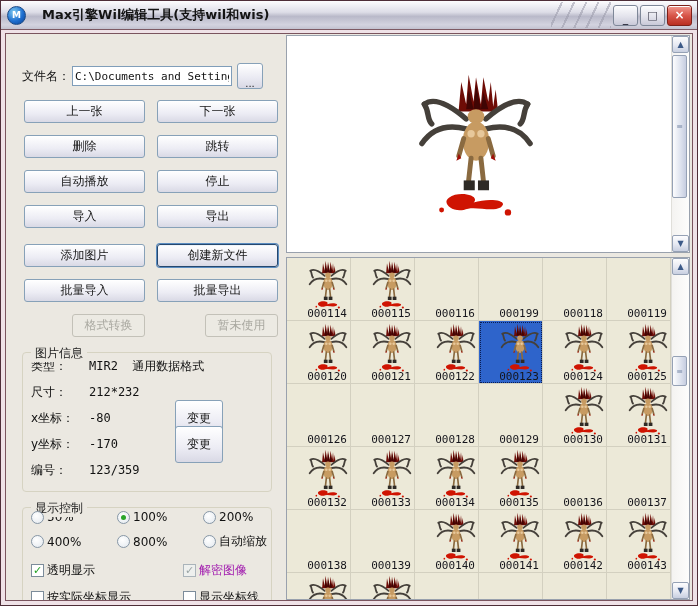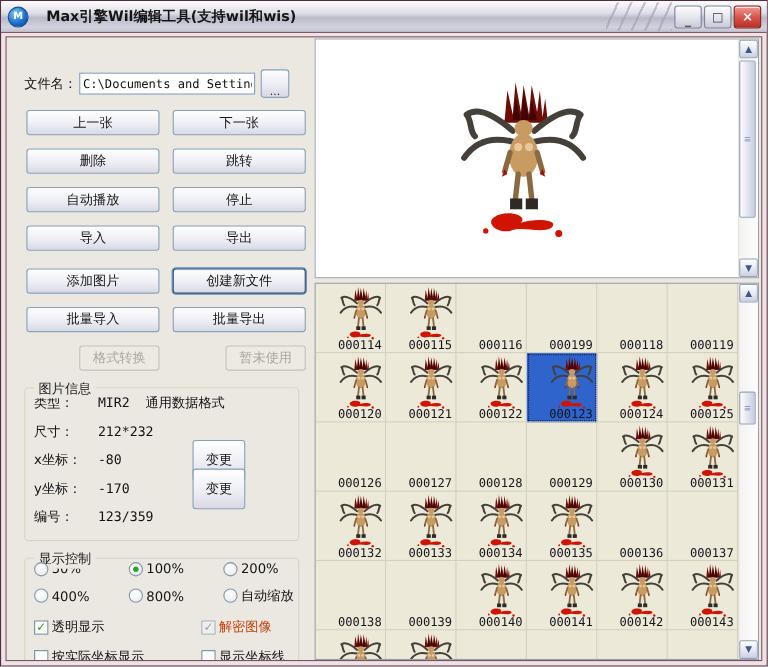--- a/index.html
+++ b/index.html
@@ -47,21 +47,21 @@
     margin:15px 12px 0 4px;padding:0 8px 8px;}
   .groupbox .gb-title{position:absolute;top:-8px;left:8px;background:#ebe8e1;padding:0 4px;color:#1d1d1d;}
   .info-row{display:flex;align-items:center;height:26px;}
   .info-label{flex:0 0 58px;color:#111;}
   .info-value{font-family:"DejaVu Sans Mono",monospace;font-size:12px;color:#111;flex:0 0 86px;white-space:pre;}
   .change-btn{width:48px;height:37px;box-sizing:border-box;border:1px solid #87a1b8;border-radius:3px;
     background:linear-gradient(#ffffff,#ececf4 60%,#d9d9e5);font-size:12px;color:#151515;}
   
   .radio-grid{display:grid;grid-template-columns:86px 86px auto;row-gap:9px;margin-top:2px;}
   .rc-item{display:flex;align-items:center;color:#111;white-space:nowrap;}
-  .rc-item.disabled{color:#c2410c;}
+  .rc-item.disabled{color:#a21caf;}
   .radio{width:13px;height:13px;box-sizing:border-box;border-radius:50%;border:1px solid #8797a6;
     background:radial-gradient(circle at 40% 35%,#fff,#e2e8ee);margin-right:3px;position:relative;flex:0 0 13px;}
   .radio.checked::after{content:"";position:absolute;left:3px;top:3px;width:5px;height:5px;
     border-radius:50%;background:#2aa52a;}
   .checkbox{width:13px;height:13px;box-sizing:border-box;border:1px solid #7c8c9a;background:#fff;
     margin-right:3px;position:relative;flex:0 0 13px;font-size:11px;line-height:11px;text-align:center;
     color:#21a121;font-weight:bold;}
   .checkbox.checked::after{content:"✓";}
   .rc-item.disabled .checkbox{background:#eef0ee;border-color:#aab4ba;color:#9aa4a4;}
   .check-grid{display:grid;grid-template-columns:152px auto;row-gap:10px;margin-top:12px;}

